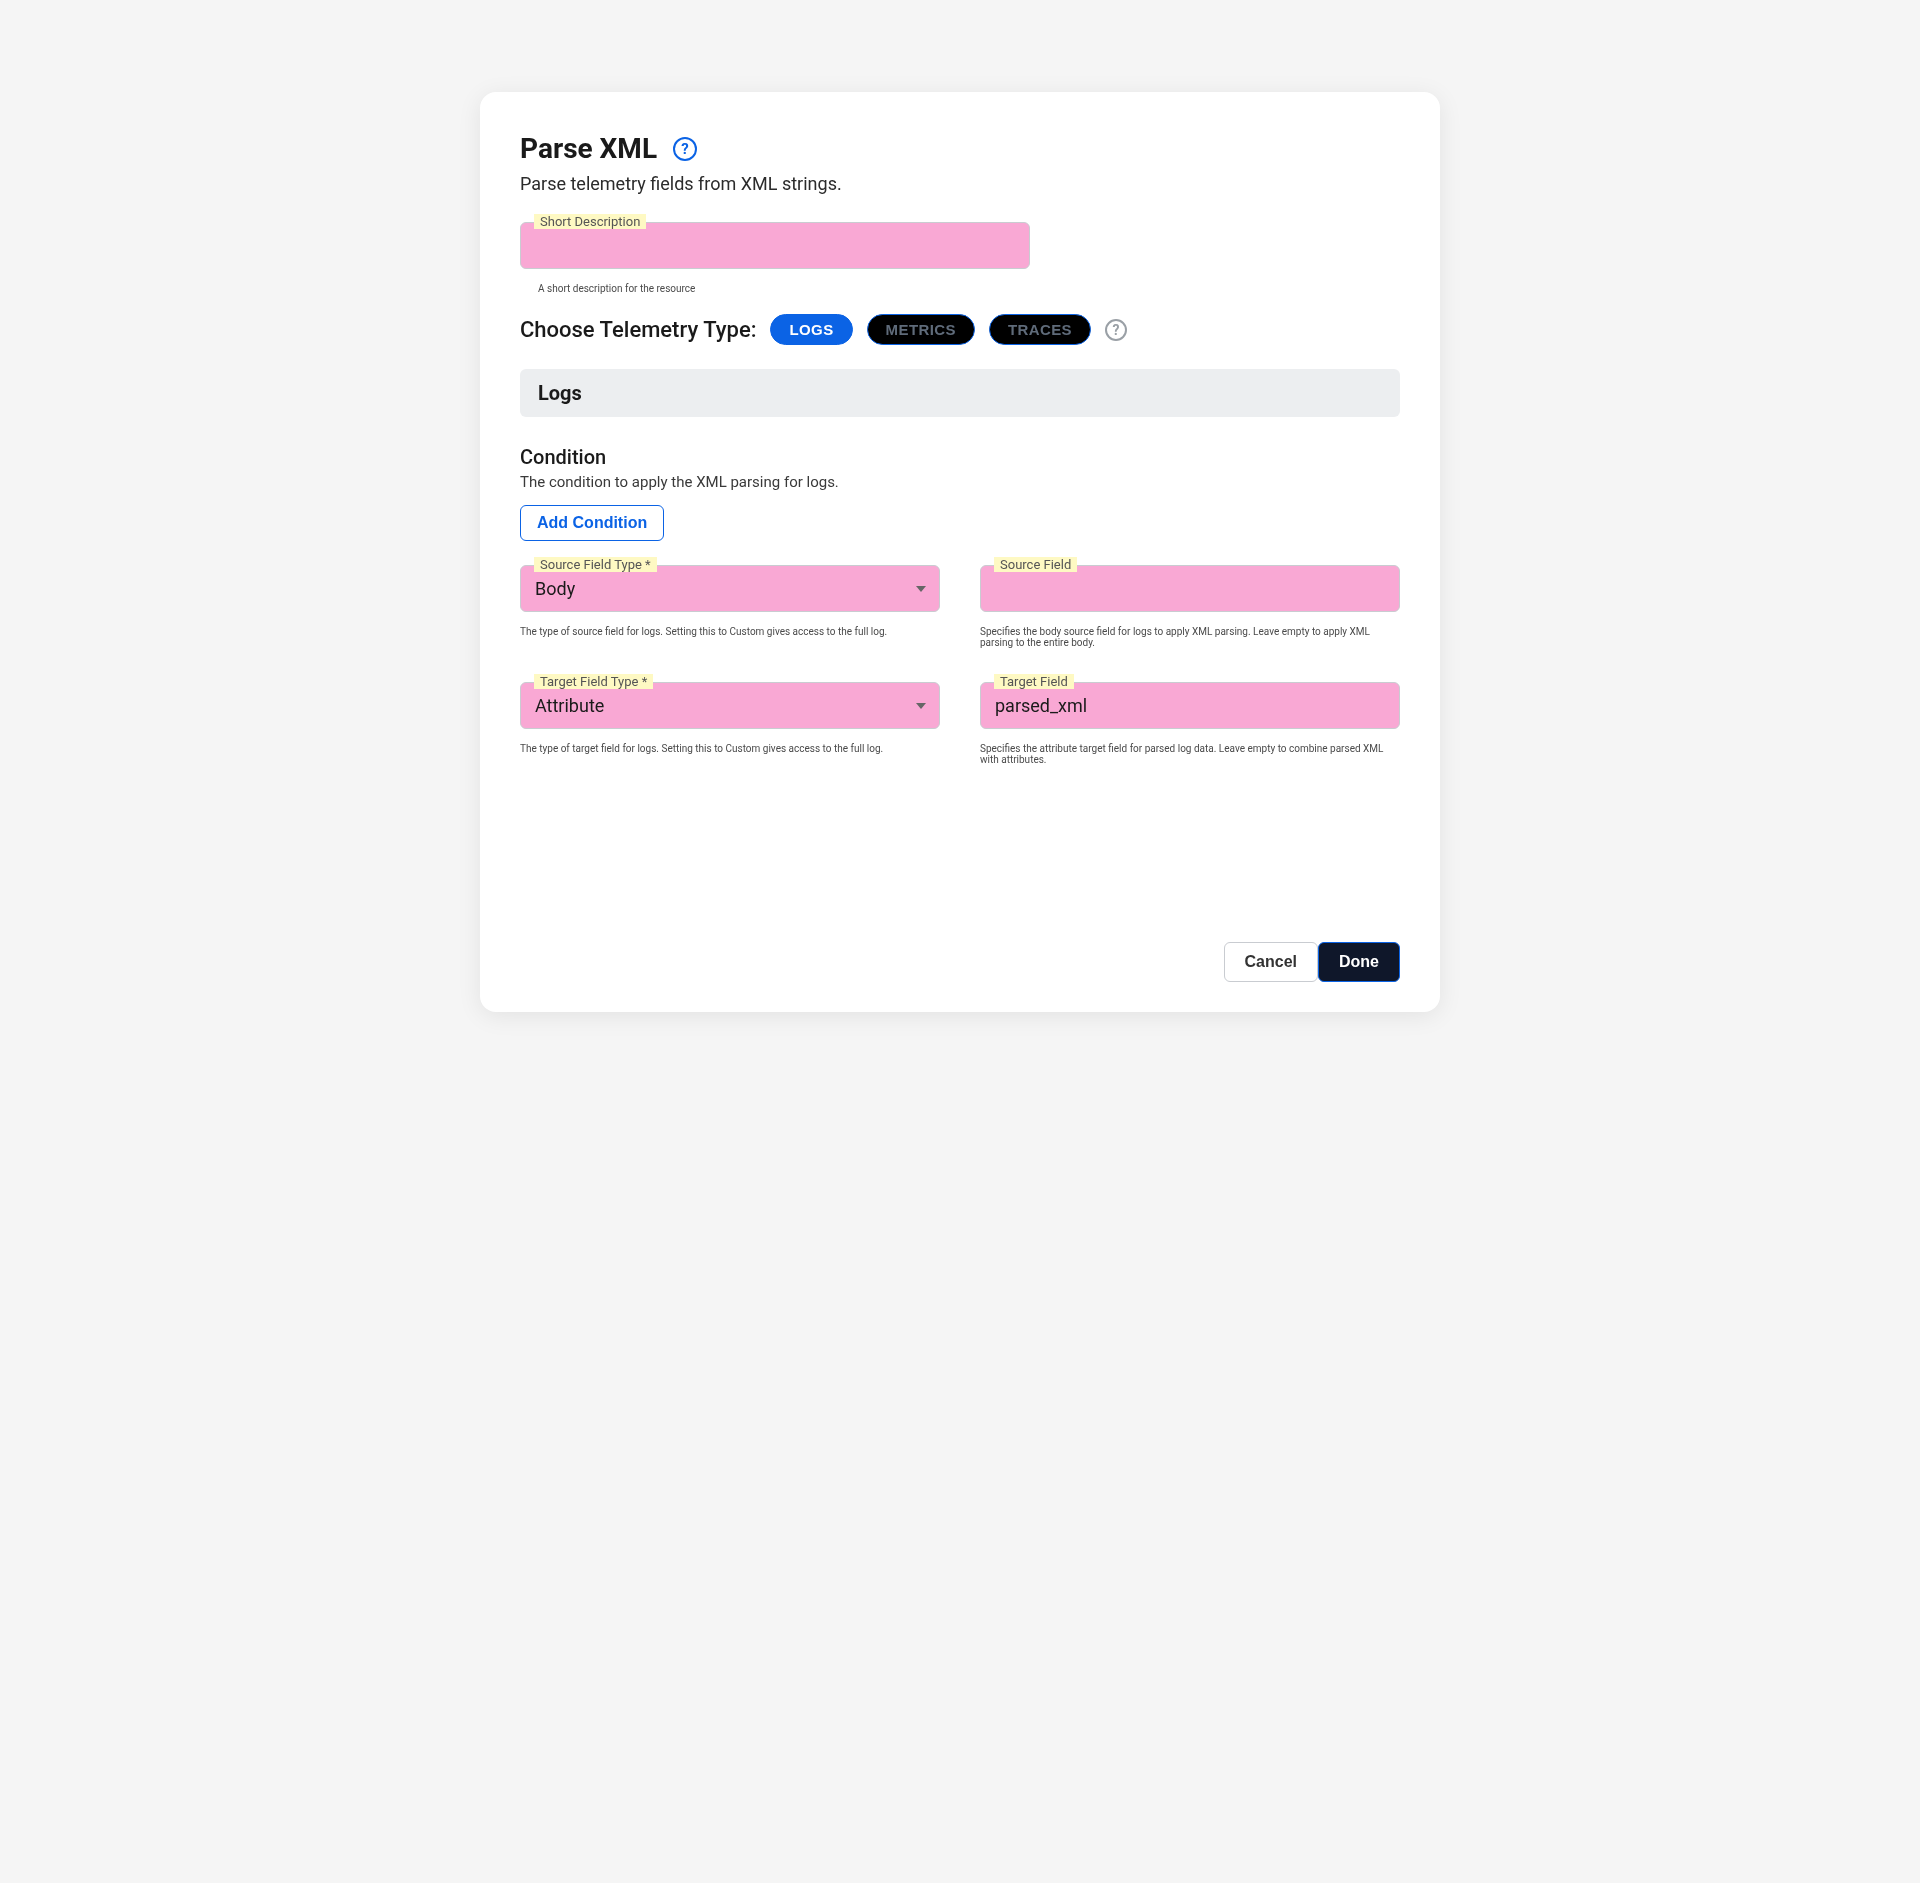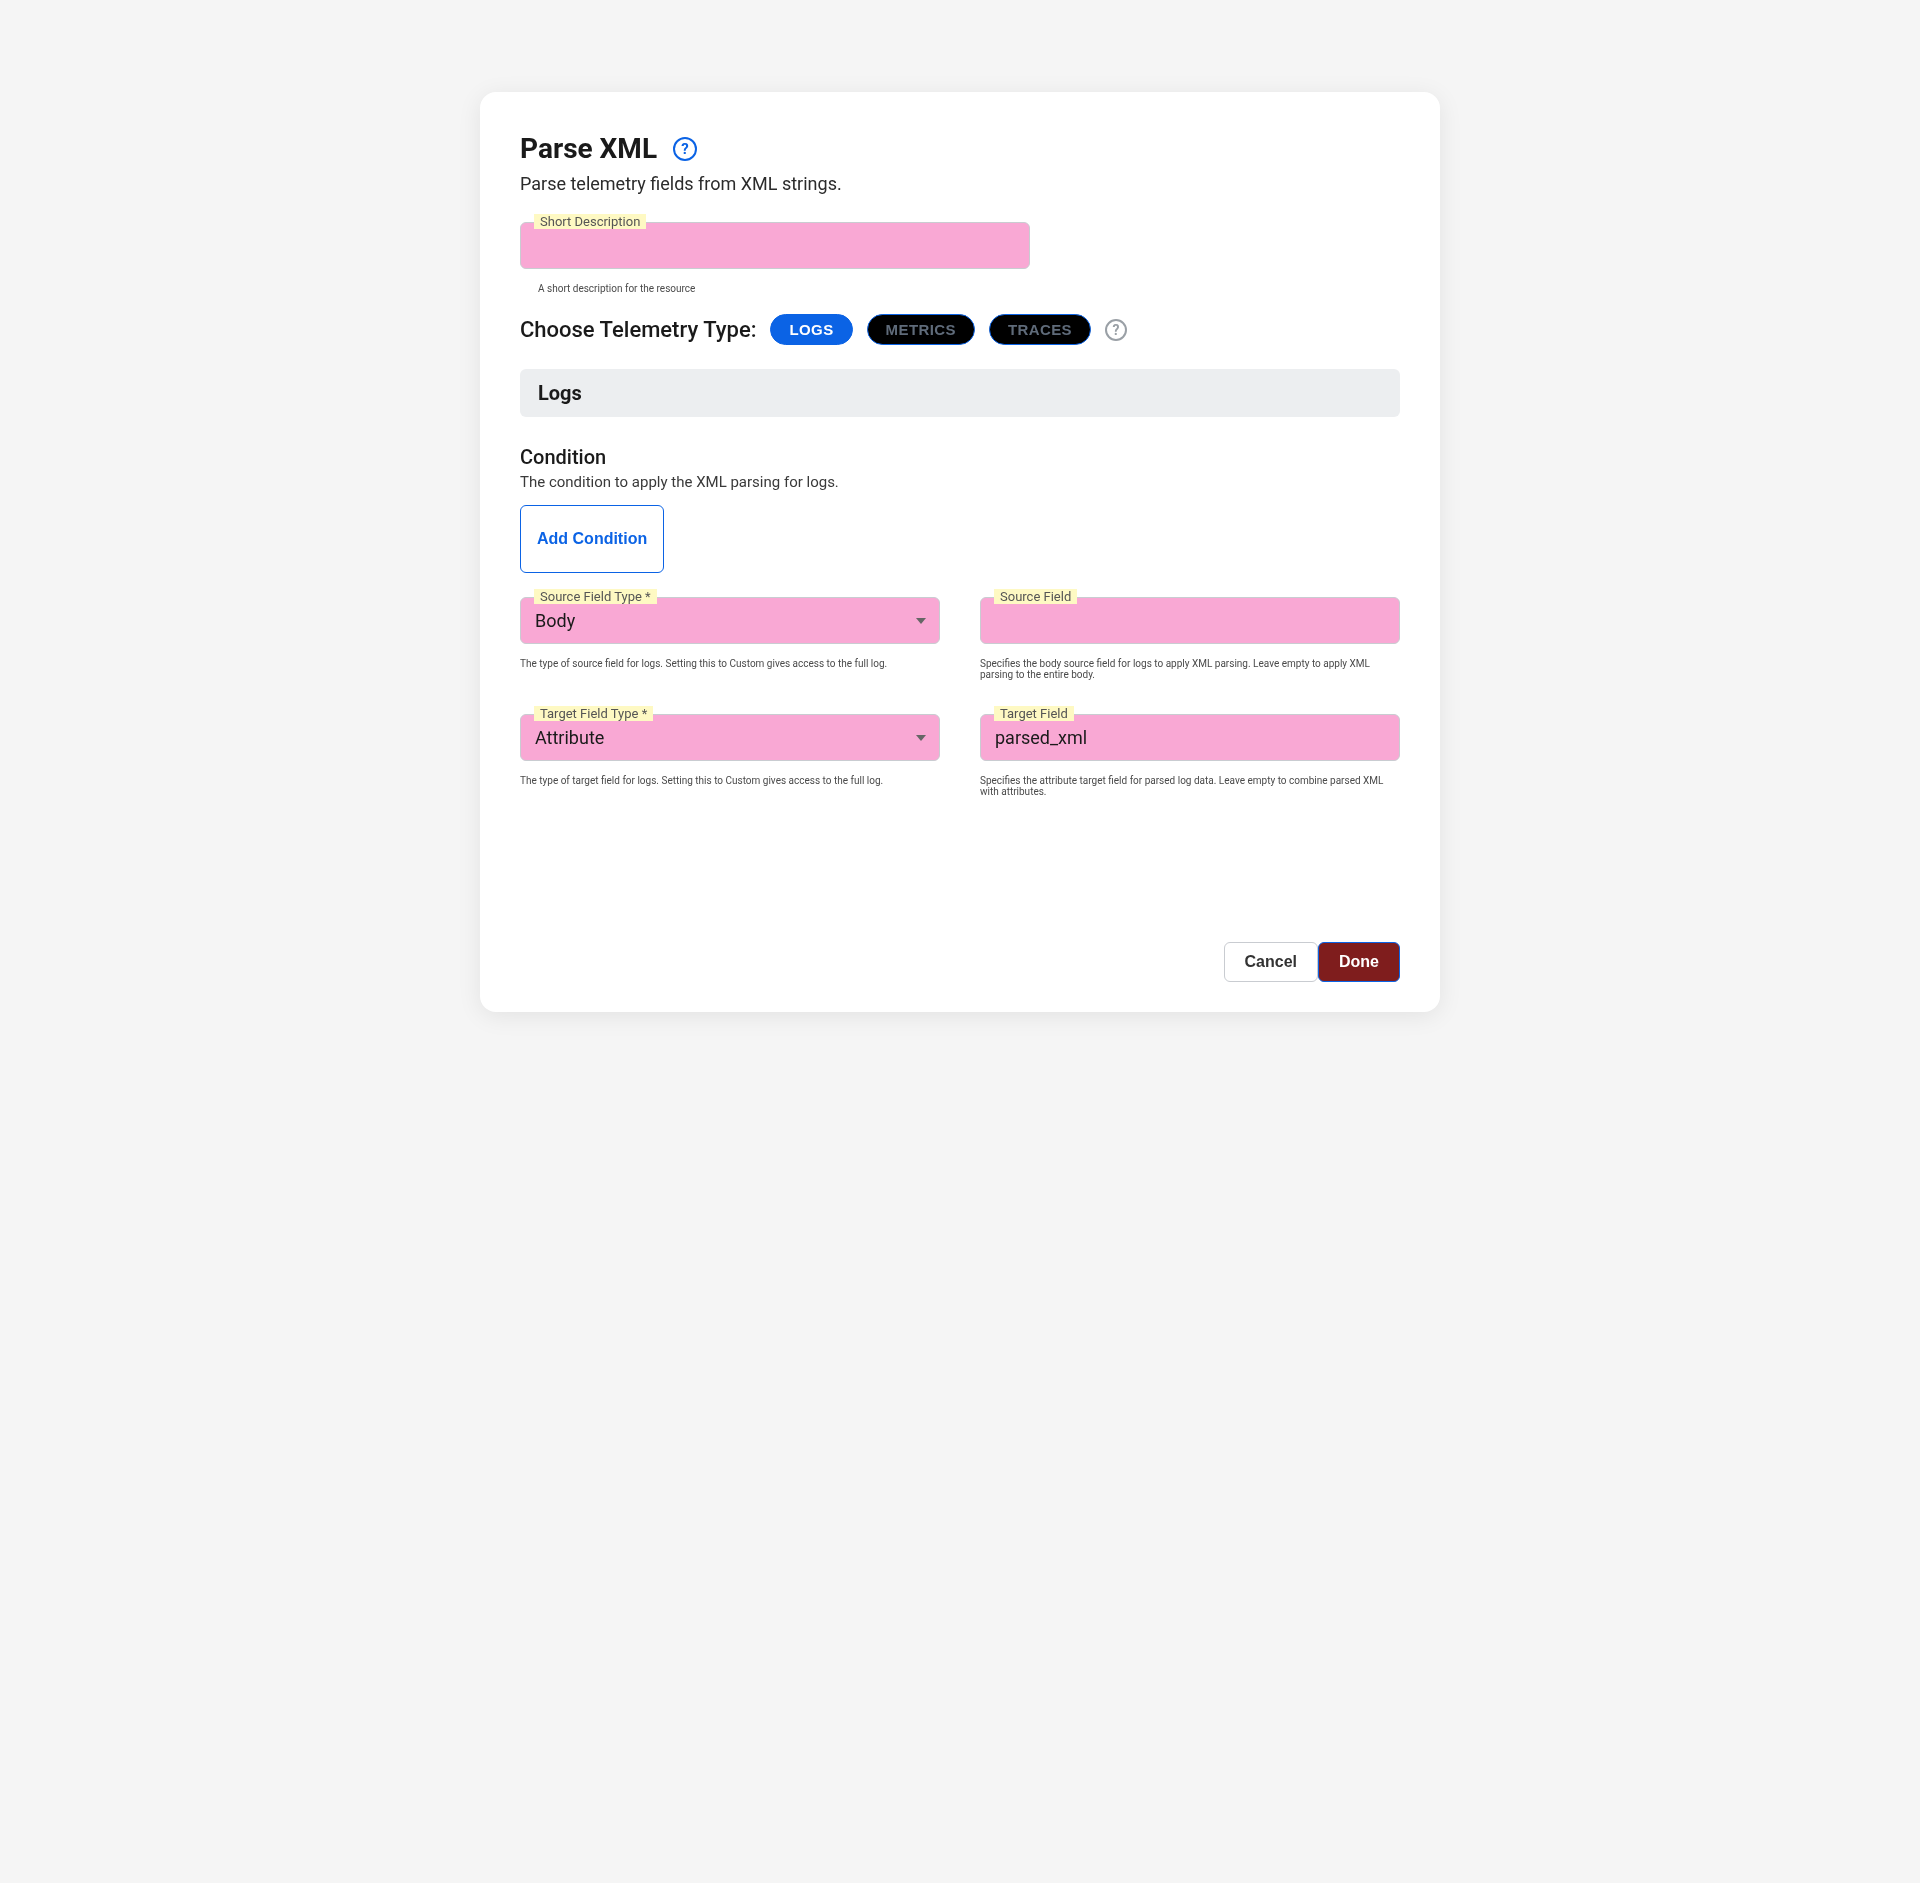--- a/index.html
+++ b/index.html
@@ -155,21 +155,21 @@
   .section-sub {
     font-size: 15px;
     color: #3a3a3a;
     margin-bottom: 14px;
   }
   .outline-btn {
     border: 1px solid #0b63e5;
     color: #0b63e5;
     background: #fff;
     border-radius: 6px;
-    padding: 24px 16px;
+    padding: 8px 16px;
     font-size: 16px;
     font-weight: 600;
     cursor: pointer;
     margin-bottom: 24px;
   }
   .grid2 {
     display: grid;
     grid-template-columns: 1fr 1fr;
     gap: 13px 40px;
     margin-bottom: 10px;
@@ -188,21 +188,21 @@
     font-size: 16px;
     font-weight: 600;
     cursor: pointer;
   }
   .btn-cancel {
     background: #fff;
     border: 1px solid #c9ccd1;
     color: #333;
   }
   .btn-done {
-    background: #7f1d1d;
+    background: #0f172a;
     border: 1px solid #0b63e5;
     color: #fff;
   }
 </style>
 </head>
 <body>
 
 <div class="card">
 
   <div class="header-row">

